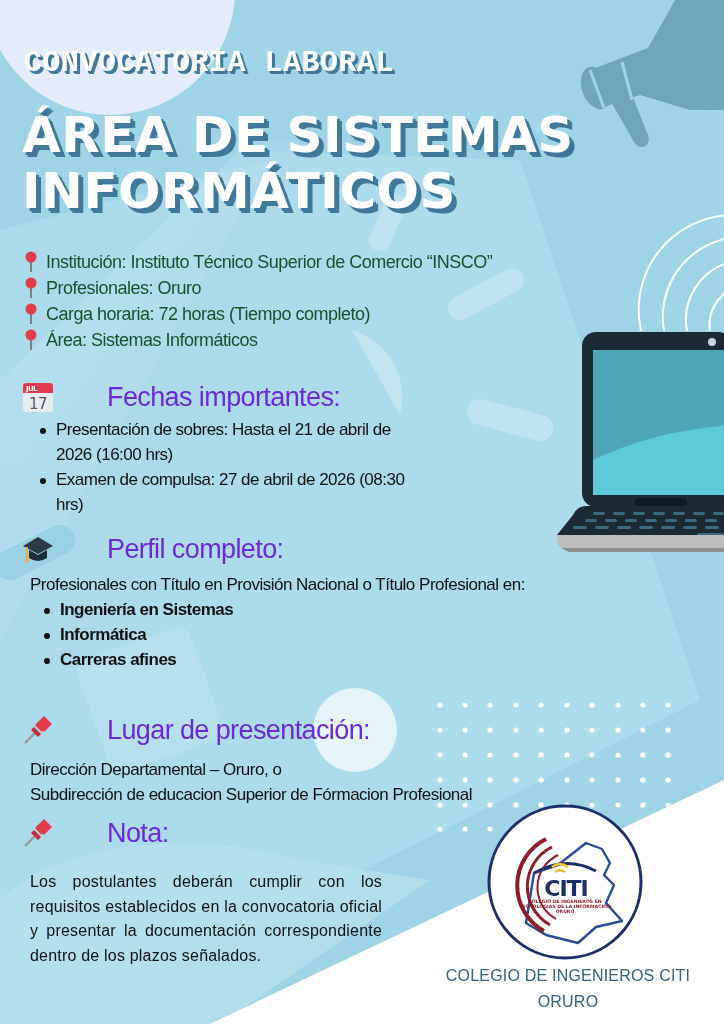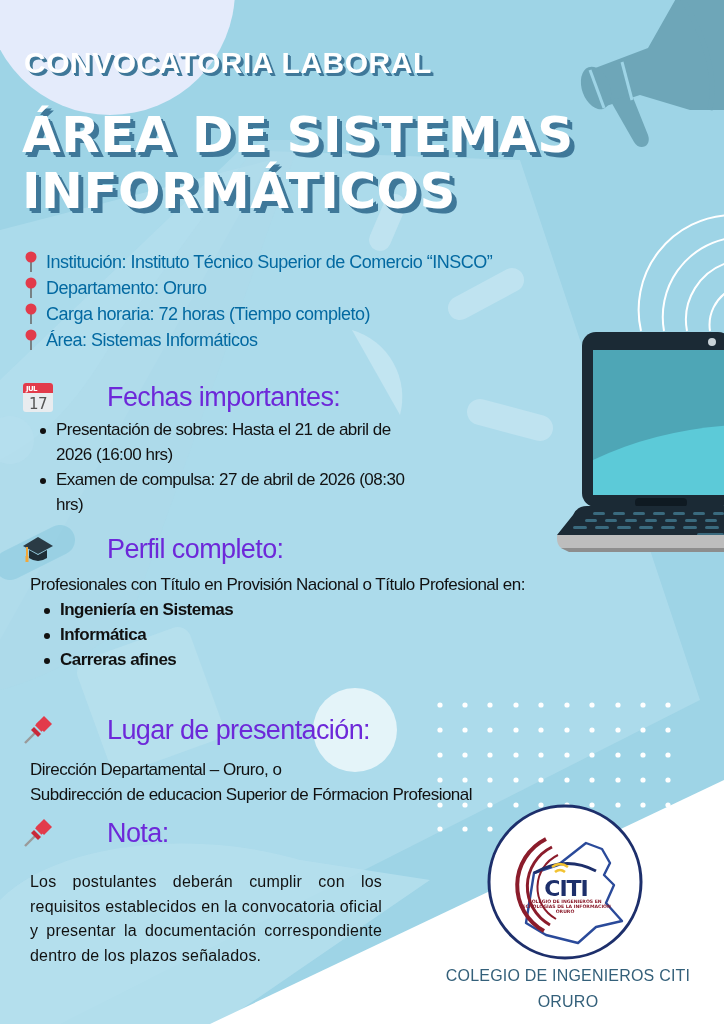--- a/index.html
+++ b/index.html
@@ -12,36 +12,36 @@
     }
     .bg-layer { position: absolute; inset: 0; width: 724px; height: 1024px; z-index: 0; }
     .content { position: absolute; inset: 0; z-index: 2; }
 
     .code-sie {
       position: absolute; left: 22px; top: 15px;
       font-size: 17px; font-weight: 700; letter-spacing: -0.4px; color: #0b0b0b;
     }
     .convocatoria {
       position: absolute; left: 24px; top: 46px;
-      font-family: Liberation Sans, sans-serif;
+      font-family: Liberation Mono, monospace;
       font-size: 30px; font-weight: 900; color: #ffffff;
       letter-spacing: 0.5px;
       text-shadow: 2px 2px 0 #3f7899, 3px 3px 0 #3f7899;
     }
     .main-title {
       position: absolute; left: 22px; top: 107px;
       font-family: "DejaVu Sans", sans-serif;
       font-size: 50px; font-weight: 900; color: #ffffff; line-height: 56px;
       letter-spacing: 0.5px;
       text-shadow: 3px 3px 0 #3f7899, 5px 5px 0 #3f7899;
     }
     .info-list { position: absolute; left: 24px; top: 249px; list-style: none; }
     .info-list li {
       display: flex; align-items: center; height: 26px;
-      font-size: 18px; letter-spacing: -0.5px; color: #0369a1;
+      font-size: 18px; letter-spacing: -0.5px; color: #14532d;
     }
     .pin { width: 14px; height: 22px; margin-right: 8px; flex: 0 0 14px; }
 
     .section-head {
       position: absolute; left: 22px; display: flex; align-items: center;
       font-size: 27px; font-weight: 400; color: #6d28d9; letter-spacing: -0.6px; gap: 48px;
     }
     .section-head .ico { width: 32px; height: 32px; margin-right: 5px; }
 
     .bullets { position: absolute; list-style: none; }
@@ -187,21 +187,21 @@
           <line x1="7" y1="9" x2="7" y2="21" stroke="#6b6b6b" stroke-width="1.6"></line>
           <circle cx="7" cy="6" r="5.5" fill="#e23b4b"></circle>
         </svg>
       <span>Institución: Instituto Técnico Superior de Comercio “INSCO”</span>
     </li>
     <li>
       <svg class="pin" viewBox="0 0 14 22">
           <line x1="7" y1="9" x2="7" y2="21" stroke="#6b6b6b" stroke-width="1.6"></line>
           <circle cx="7" cy="6" r="5.5" fill="#e23b4b"></circle>
         </svg>
-      <span>Departamento: Oruro</span>
+      <span>Profesionales: Oruro</span>
     </li>
     <li>
       <svg class="pin" viewBox="0 0 14 22">
           <line x1="7" y1="9" x2="7" y2="21" stroke="#6b6b6b" stroke-width="1.6"></line>
           <circle cx="7" cy="6" r="5.5" fill="#e23b4b"></circle>
         </svg>
       <span>Carga horaria: 72 horas (Tiempo completo)</span>
     </li>
     <li>
       <svg class="pin" viewBox="0 0 14 22">

